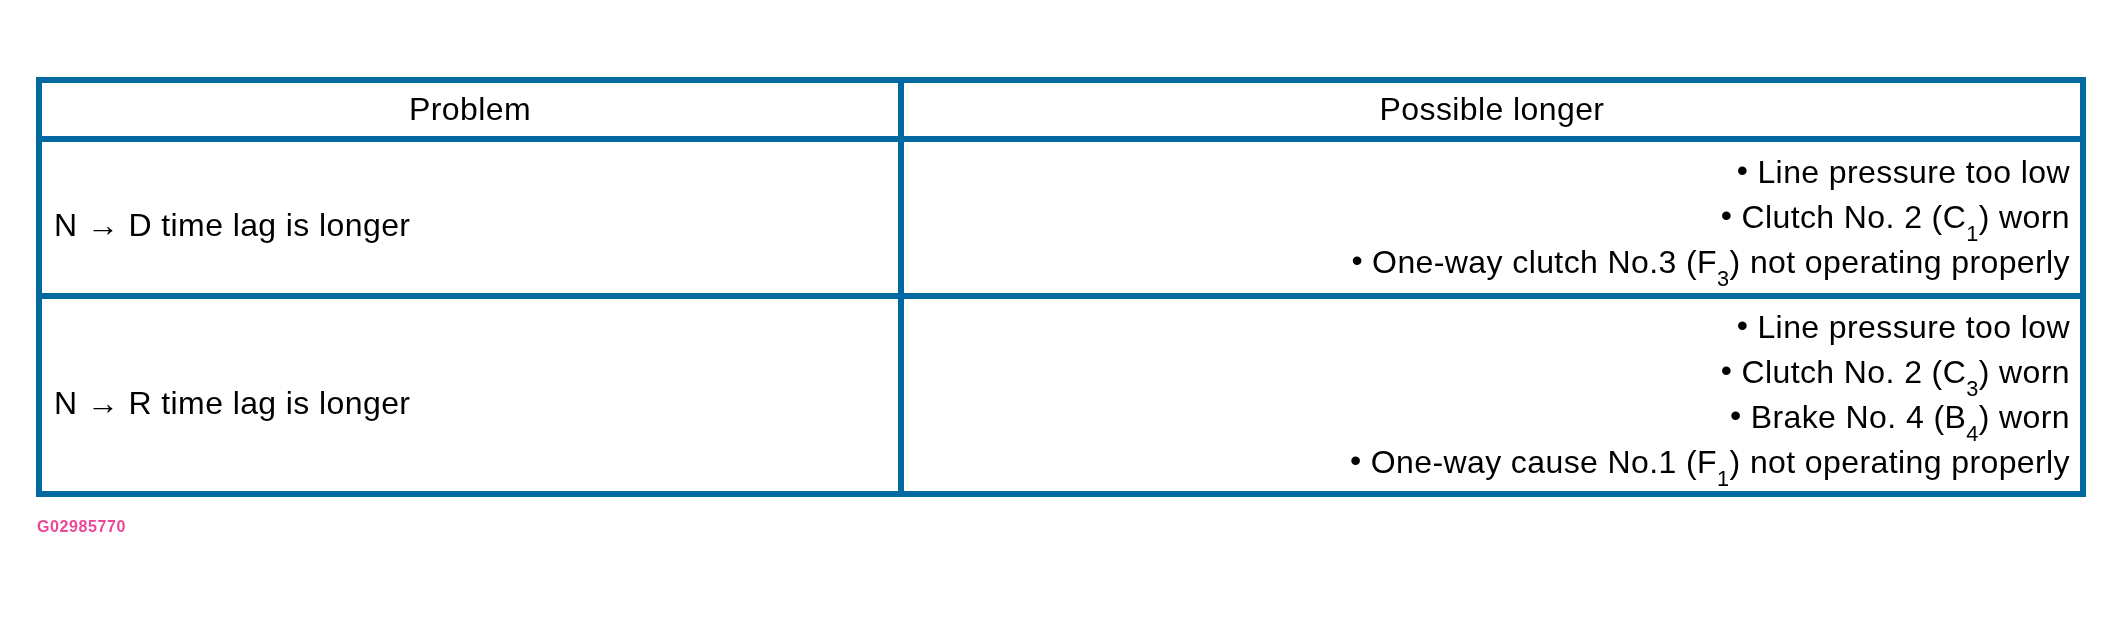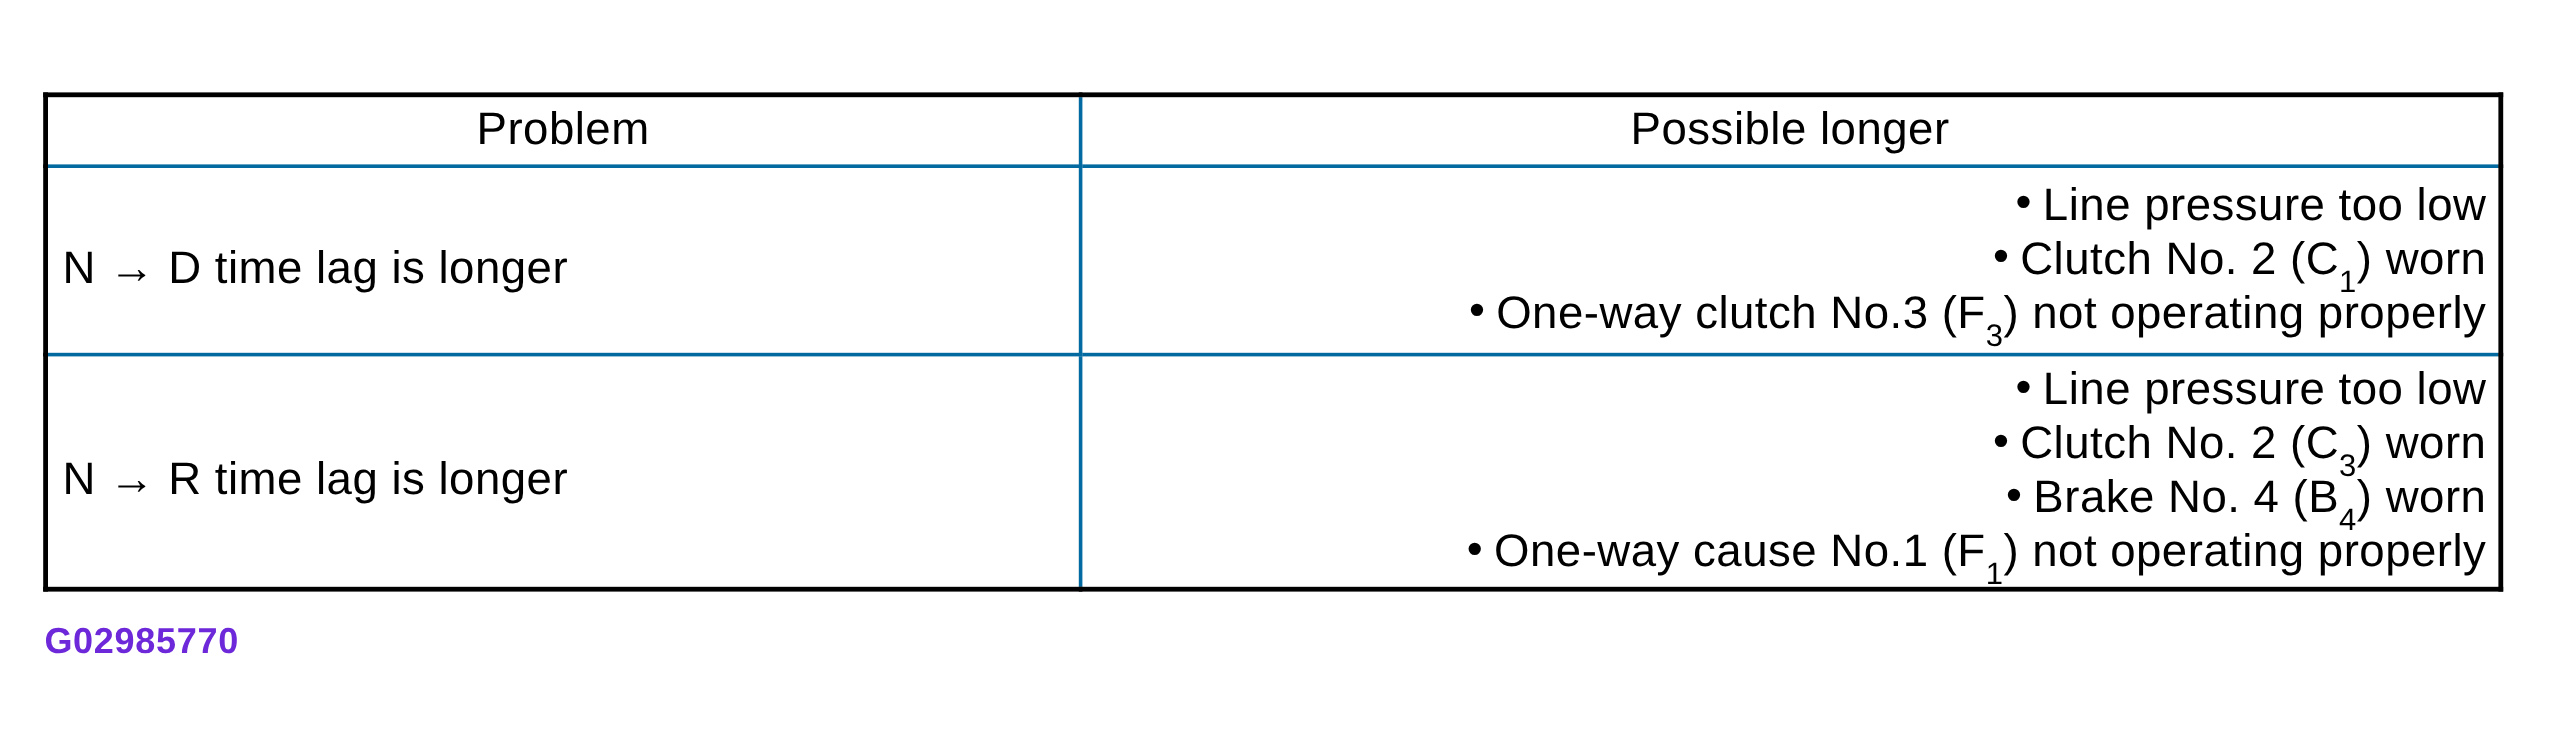--- a/index.html
+++ b/index.html
@@ -20,22 +20,22 @@
     position: absolute;
     left: 36px;
     top: 77px;
     width: 2050px;
     border-collapse: collapse;
     table-layout: fixed;
     border: 4px solid #000000;
   }
   table.diagnostic-table th,
   table.diagnostic-table td {
-    border: 3px solid #0369a1;
-    font-size: 38px;
+    border: 6px solid #0369a1;
+    font-size: 32px;
     letter-spacing: 0.4px;
     font-weight: 400;
     color: #000000;
   }
   table.diagnostic-table thead tr {
     height: 59px;
   }
   table.diagnostic-table th {
     text-align: center;
     vertical-align: middle;
@@ -72,24 +72,24 @@
   sub {
     font-size: 68%;
     line-height: 0;
     position: relative;
     bottom: -0.25em;
   }
   .figure-id {
     position: absolute;
     left: 37px;
     top: 518px;
-    font-size: 30px;
+    font-size: 16px;
     font-weight: 700;
     letter-spacing: 0.6px;
-    color: #6d28d9;
+    color: #ec4899;
   }
 </style>
 </head>
 <body>
 
 <div class="canvas">
 
   <table class="diagnostic-table">
     <colgroup>
       <col style="width: 862px;">

